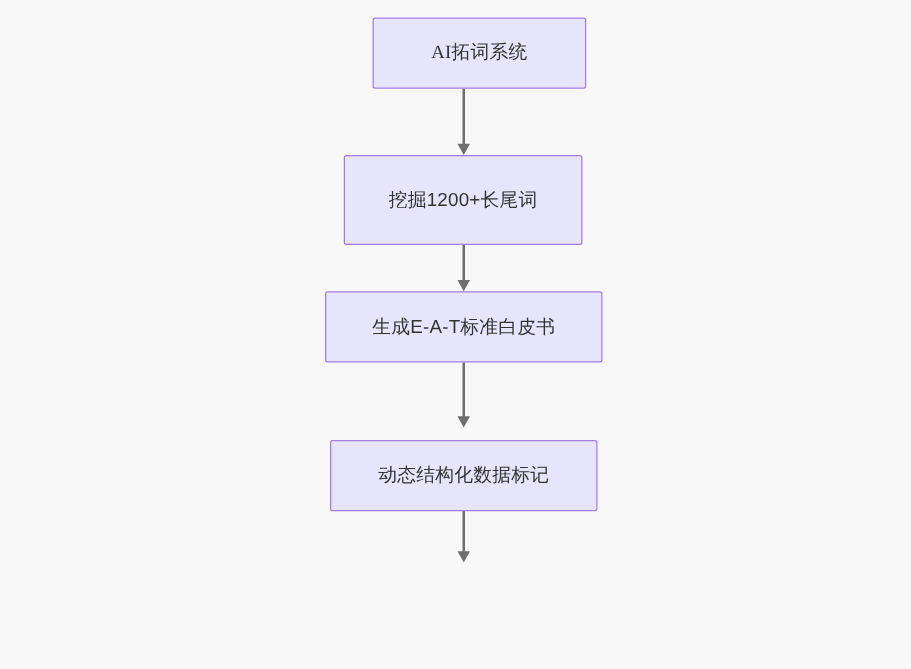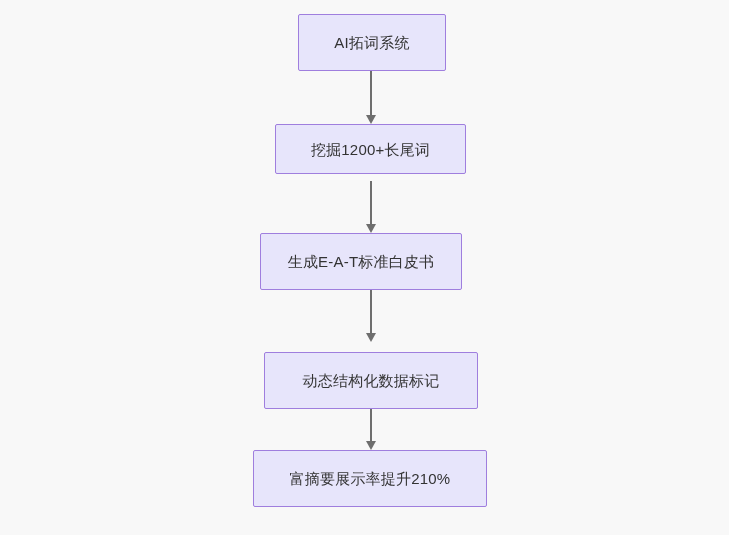--- a/index.html
+++ b/index.html
@@ -74,33 +74,30 @@
   <div class="edge" style="left:370px; top:290px; height:52px;">
     <div class="edge-line" style="height:44px;"></div>
     <div class="edge-head" style="top:43px;"></div>
   </div>
 
   <div class="edge" style="left:370px; top:399px; height:51px;">
     <div class="edge-line" style="height:43px;"></div>
     <div class="edge-head" style="top:42px;"></div>
   </div>
 
-  <div class="node" style="left:298px; top:14px; width:148px; height:57px;">
+  <div class="node" style="left:298px; top:14px; width:171px; height:57px;font-family:Liberation Serif, serif;">
     <span class="node-label">AI拓词系统</span>
   </div>
 
-  <div class="node" style="left:275px; top:124px; width:191px; height:50px;">
+  <div class="node" style="left:275px; top:124px; width:191px; height:72px;">
     <span class="node-label">挖掘1200+长尾词</span>
   </div>
 
-  <div class="node" style="left:260px; top:233px; width:202px; height:57px;">
+  <div class="node" style="left:260px; top:233px; width:222px; height:57px;">
     <span class="node-label">生成E-A-T标准白皮书</span>
   </div>
 
   <div class="node" style="left:264px; top:352px; width:214px; height:57px;">
     <span class="node-label">动态结构化数据标记</span>
   </div>
 
-  <div class="node" style="left:253px; top:450px; width:234px; height:57px;">
-    <span class="node-label">富摘要展示率提升210%</span>
-  </div>
 
 </div>
 
 </body></html>

